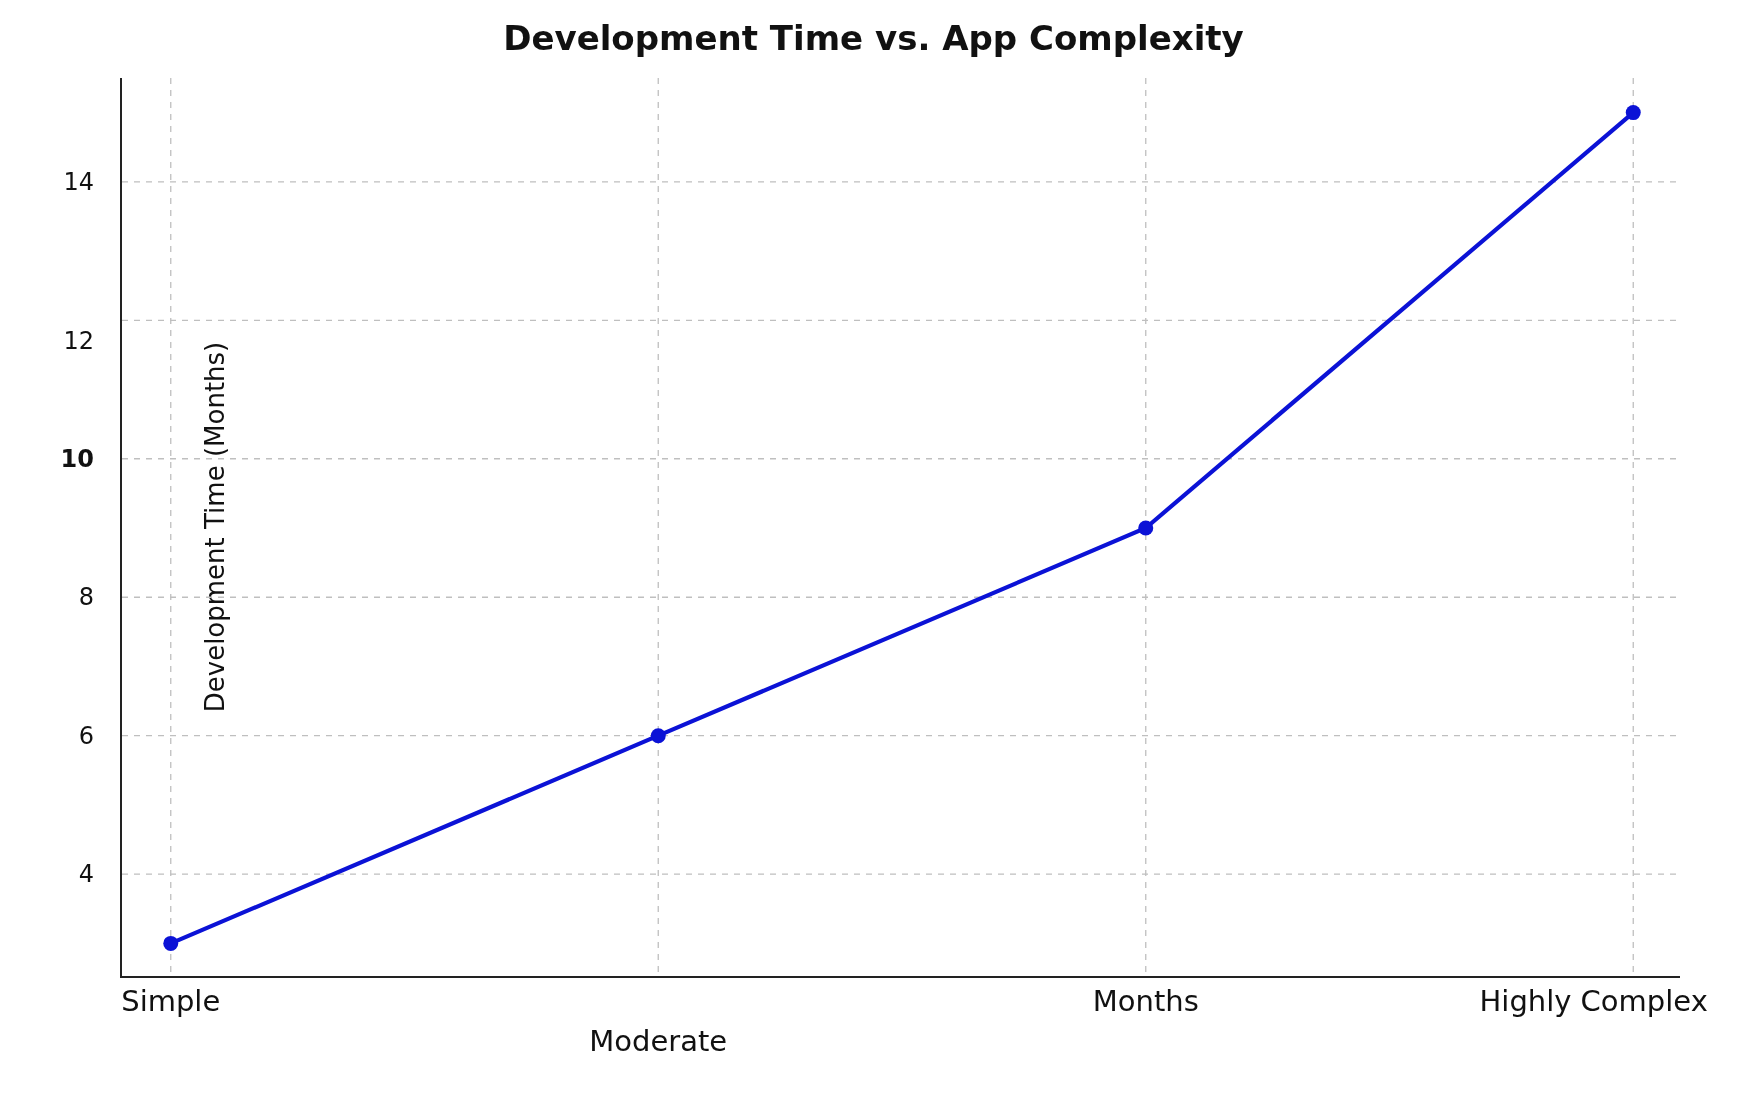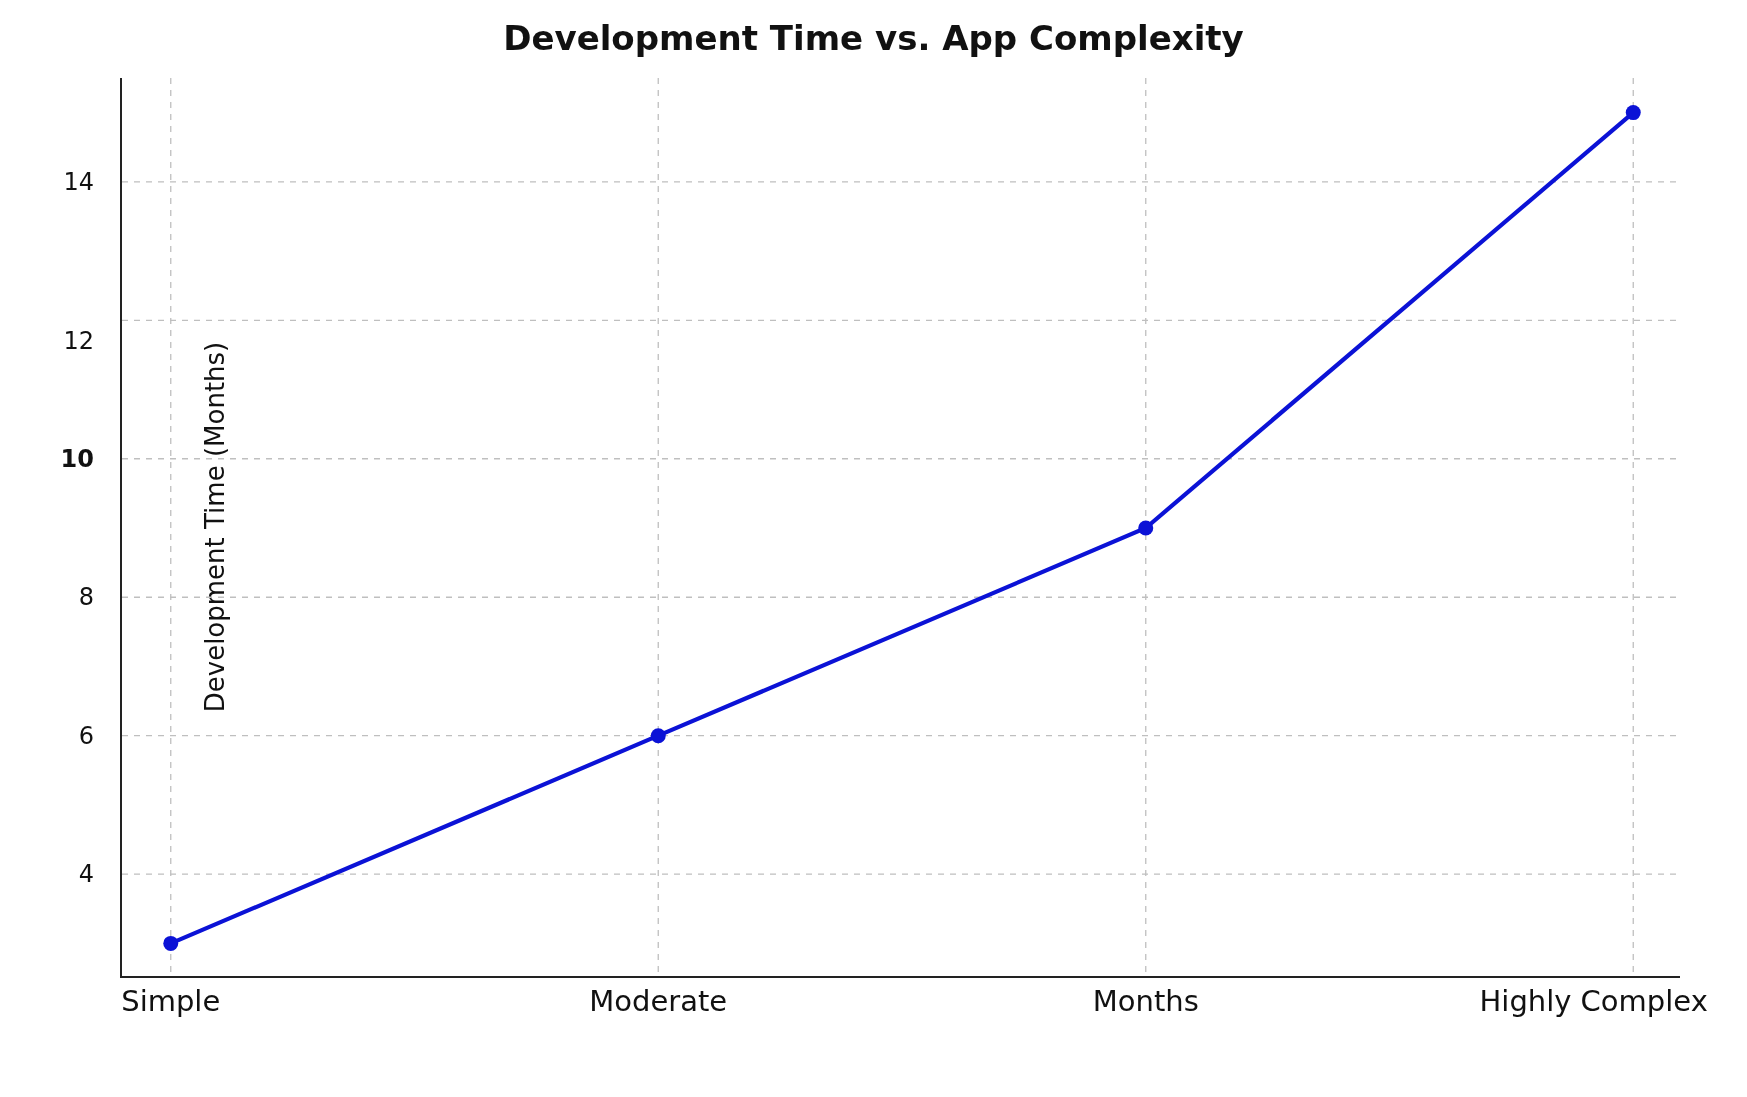--- a/index.html
+++ b/index.html
@@ -121,17 +121,17 @@
           <circle cx="1511.25" cy="34.61538461538464" r="7.5" class="data-point"></circle>
         </g>
     </svg>
   <div class="y-tick-label" style="top: 796.154px;">4</div>
       <div class="y-tick-label" style="top: 657.692px;">6</div>
       <div class="y-tick-label" style="top: 519.231px;">8</div>
       <div class="y-tick-label" style="top: 380.769px; font-weight: bold;">10</div>
       <div class="y-tick-label" style="top: 242.308px; margin-top: 21px;">12</div>
       <div class="y-tick-label" style="top: 103.846px;">14</div>
       <div class="x-tick-label" style="left: 48.75px;">Simple</div>
-      <div class="x-tick-label" style="left: 536.25px;">Moderate</div>
+      <div class="x-tick-label" style="left: 536.25px; margin-top: 40px;">Moderate</div>
       <div class="x-tick-label" style="left: 1023.75px;">Months</div>
       <div class="x-tick-label last" style="left: 1563px;">Highly Complex</div>
     </div>
 </div>
 
 </body></html>

